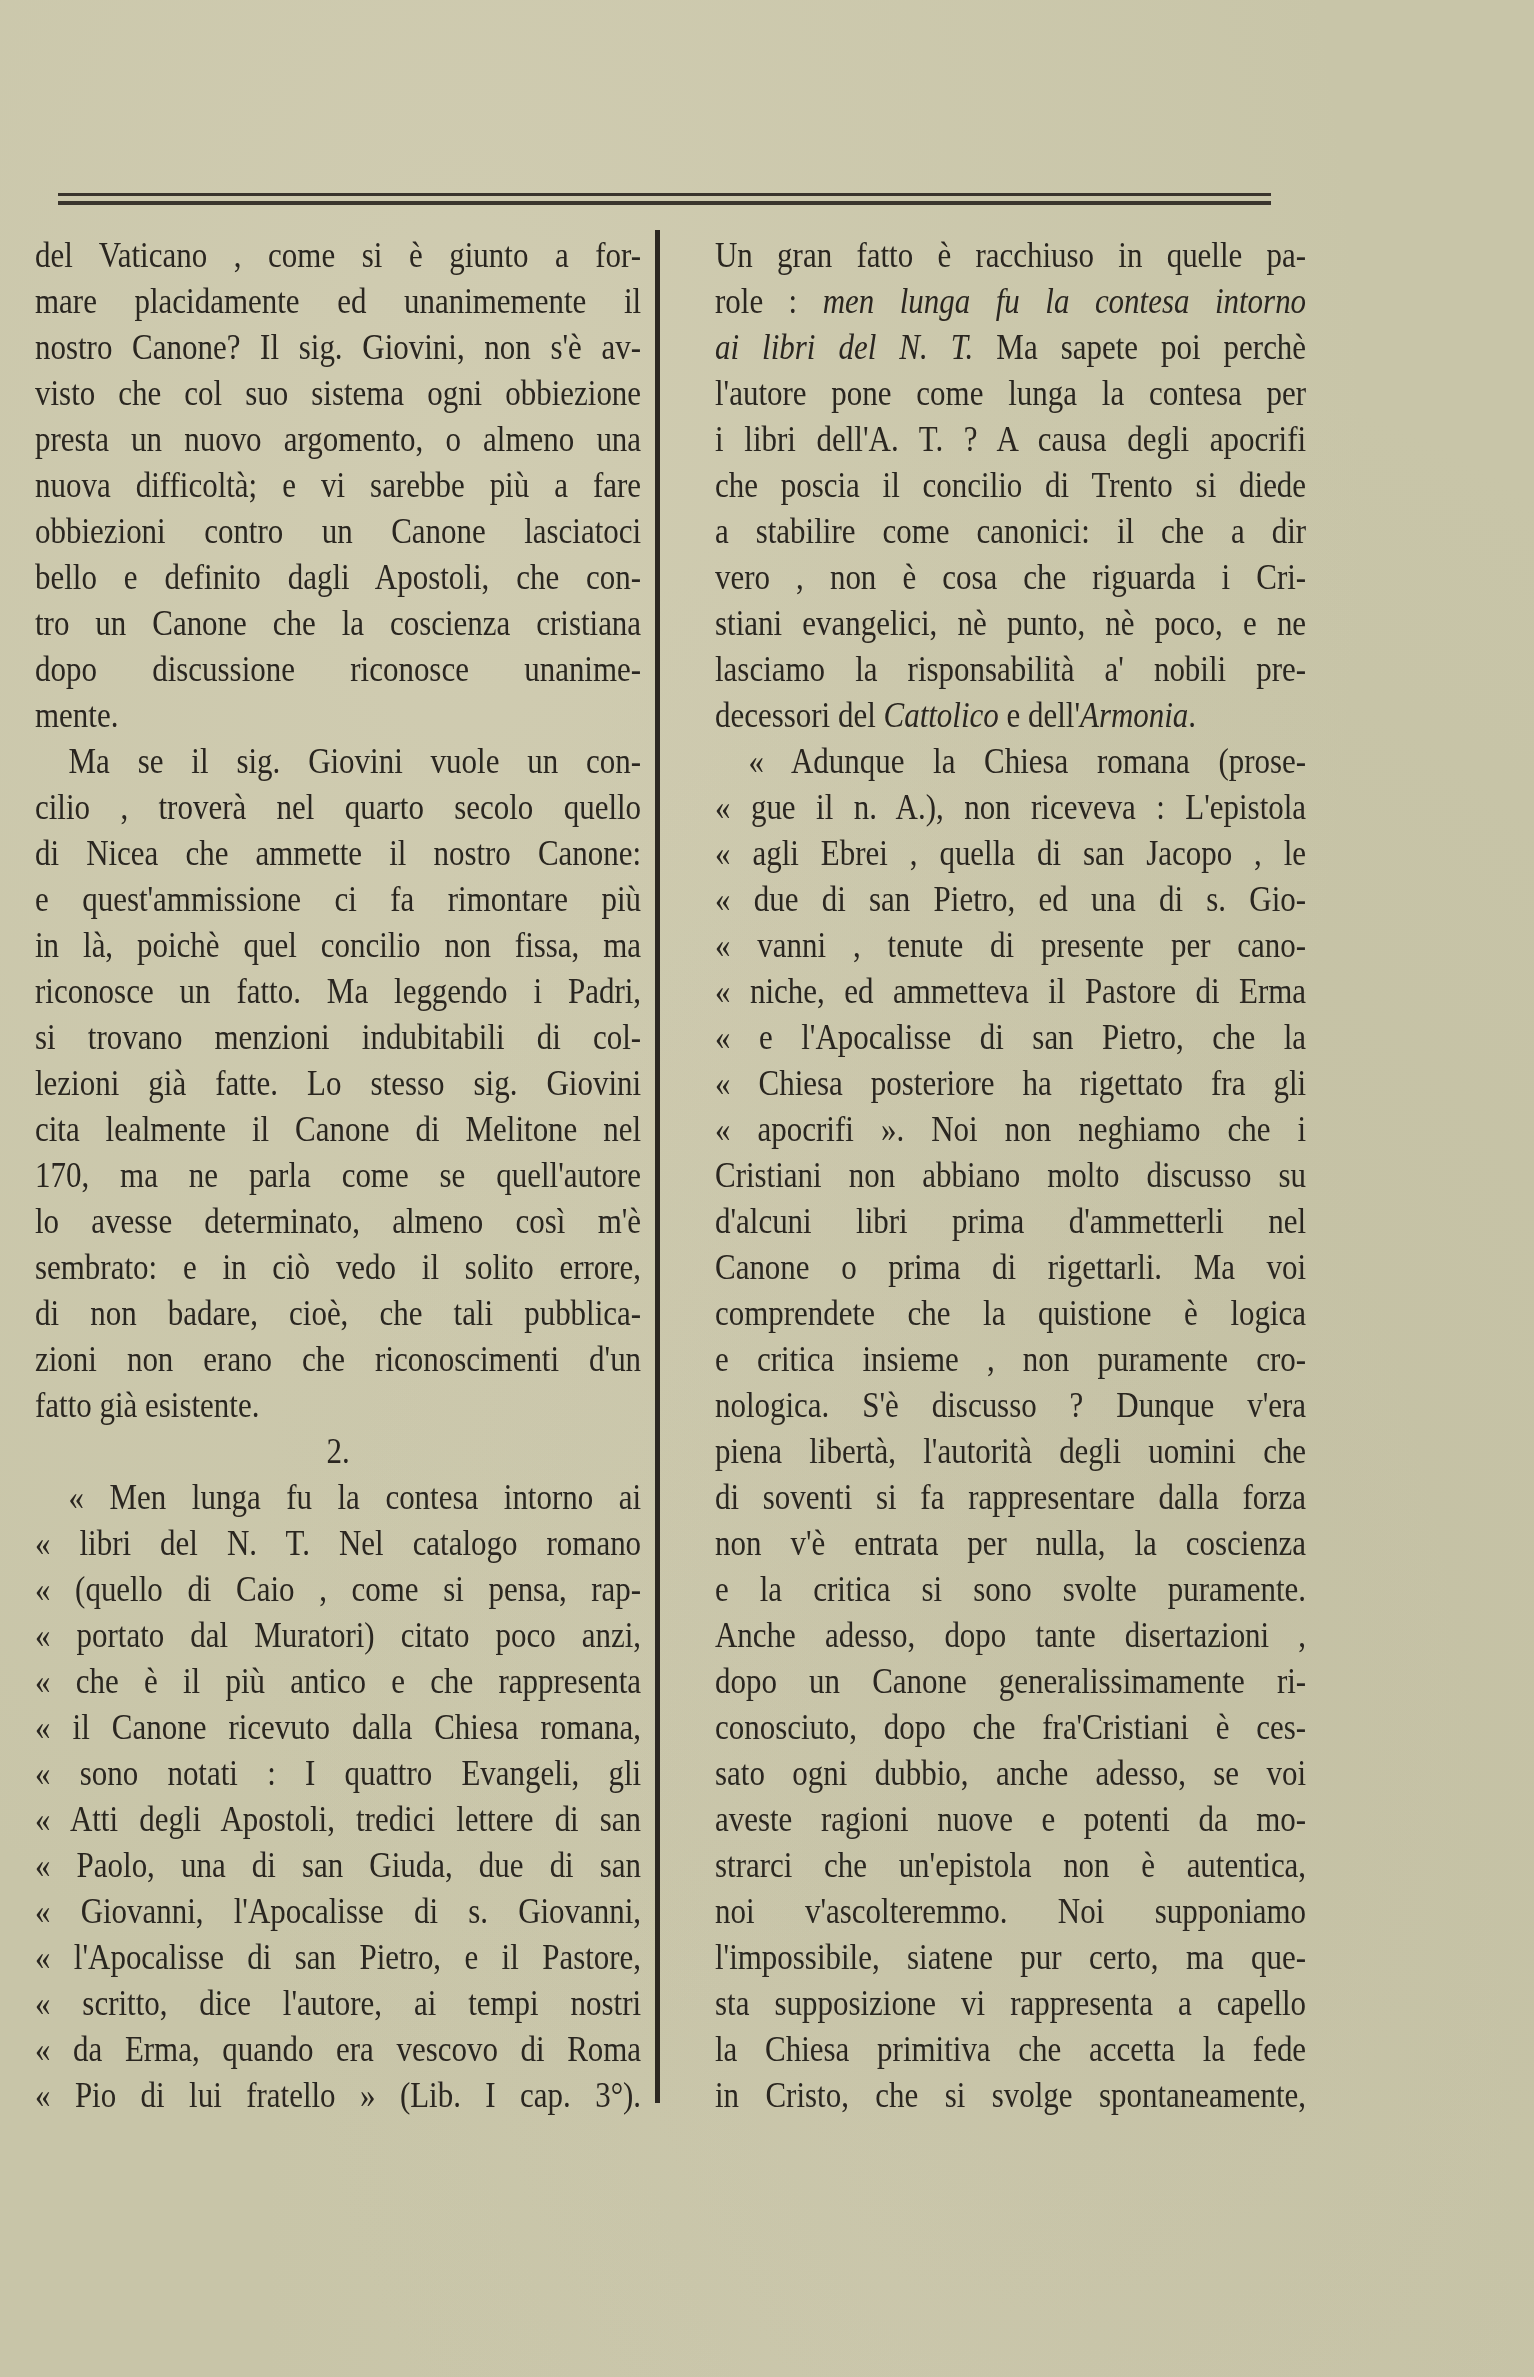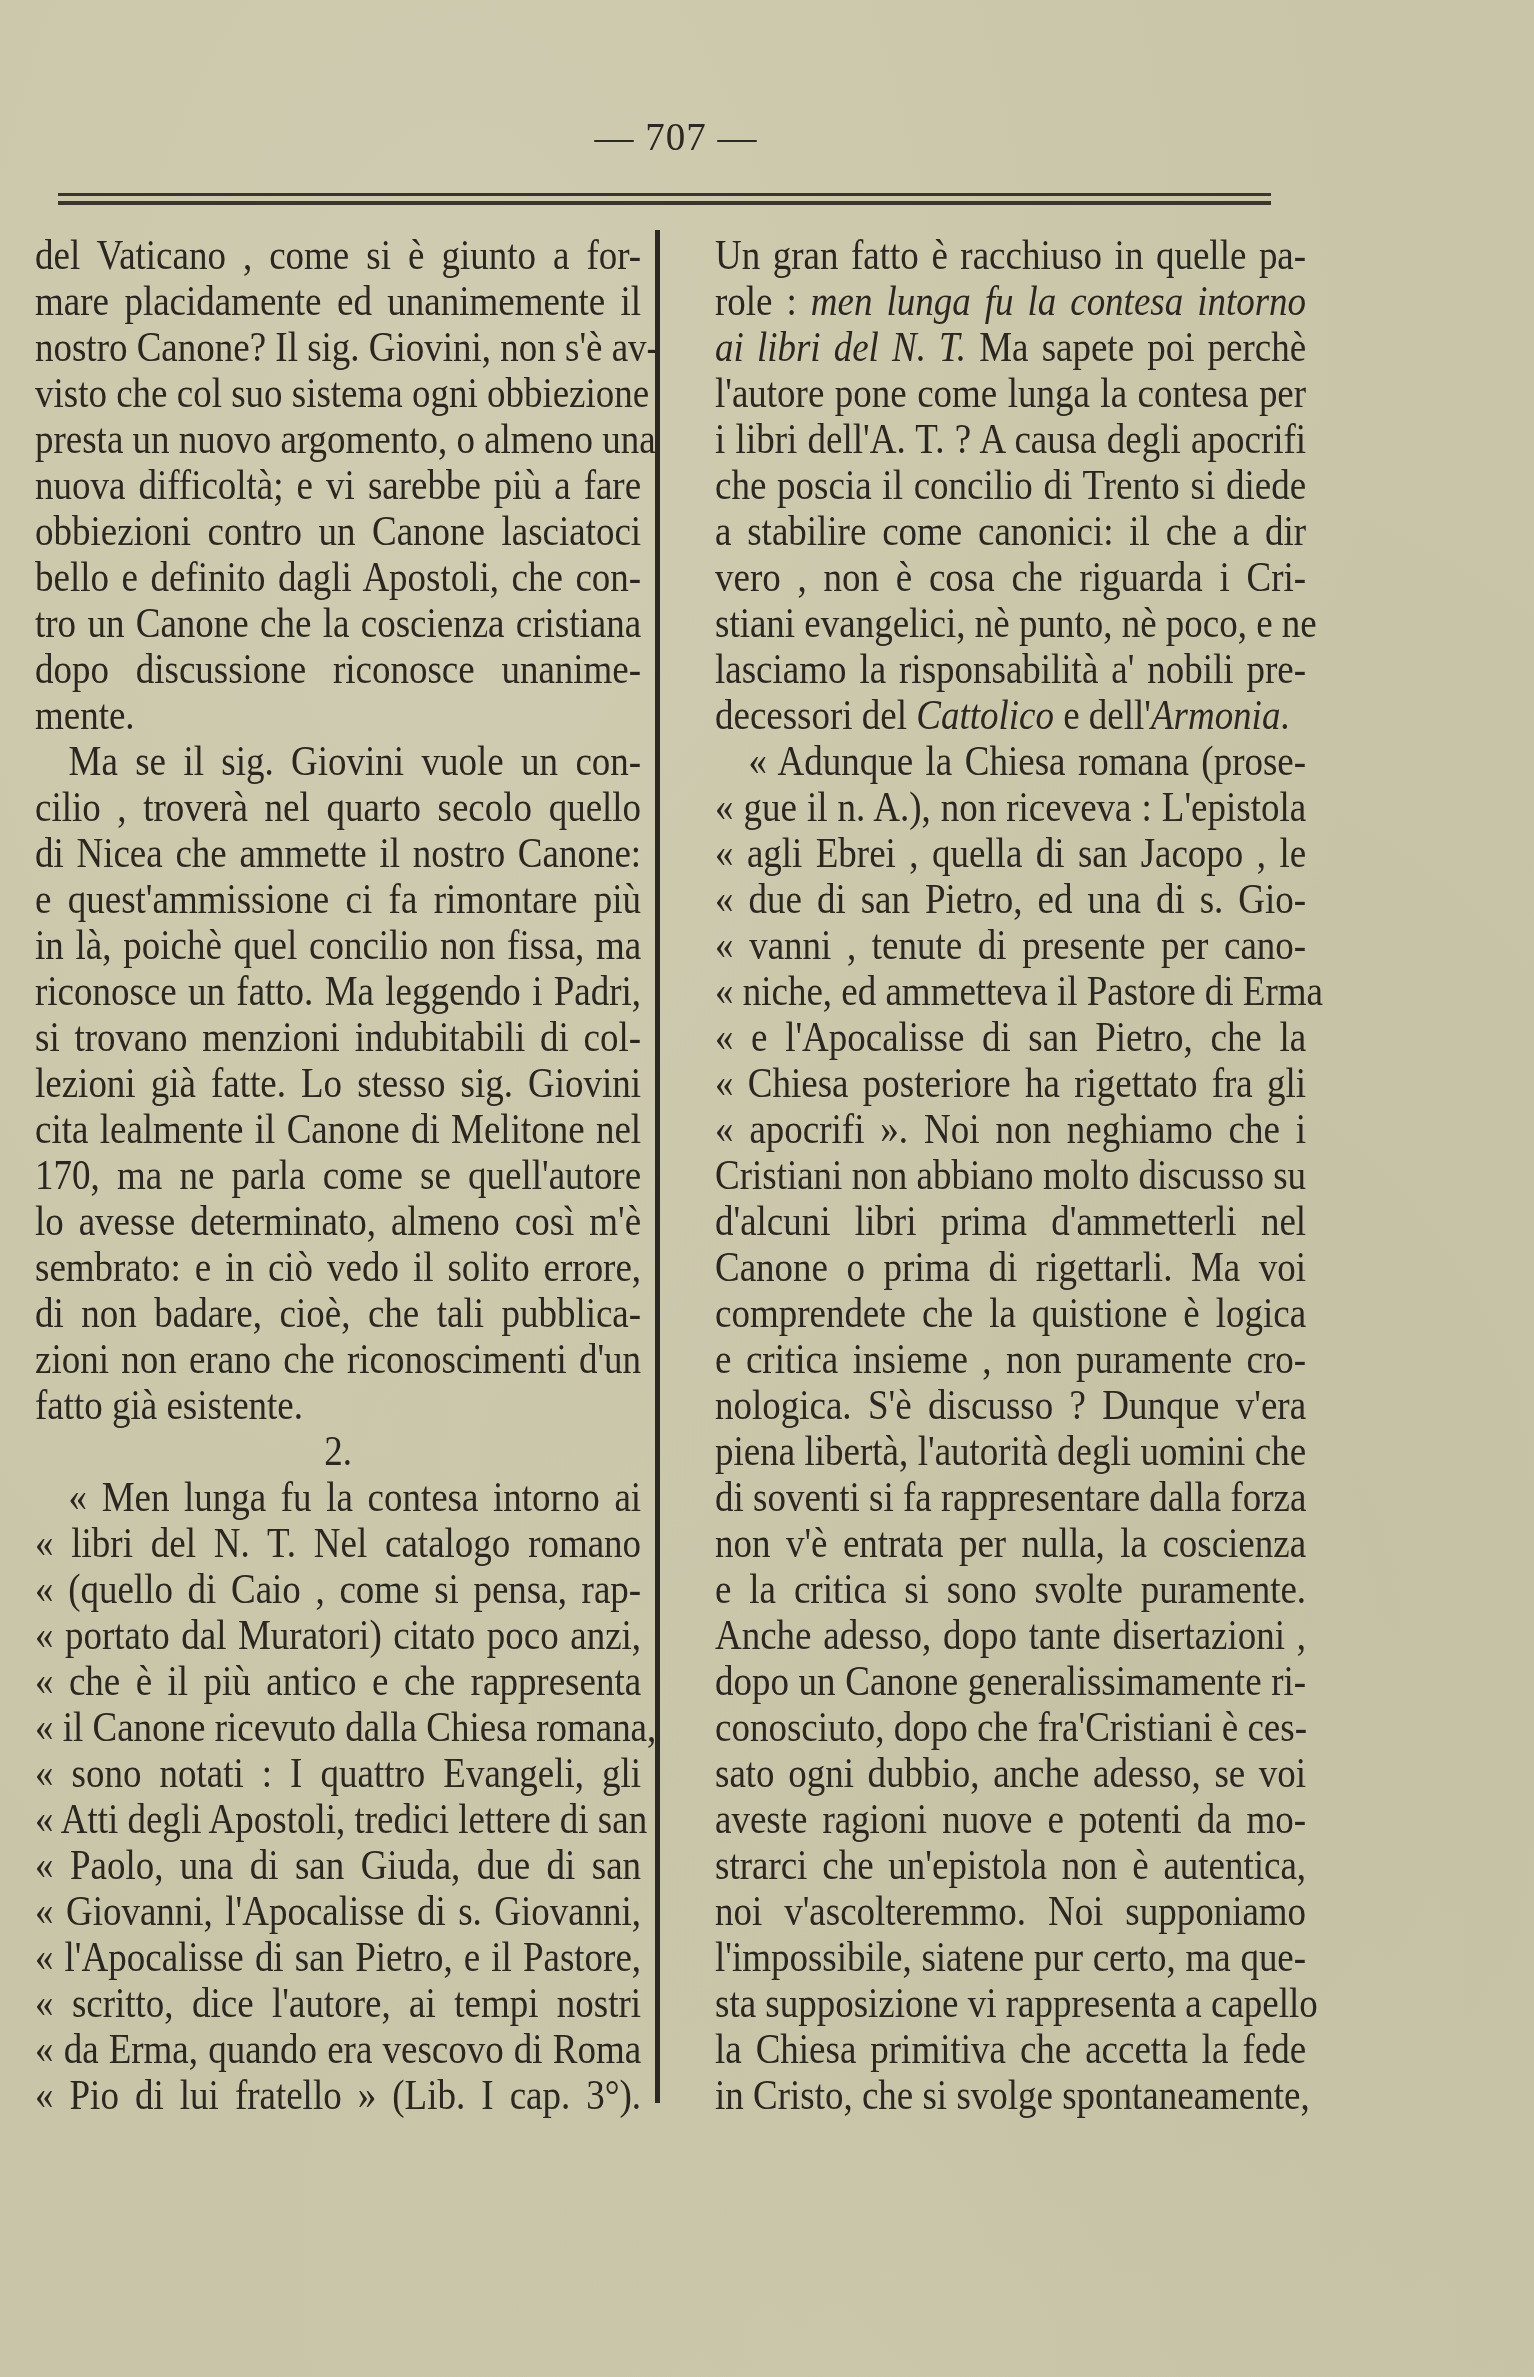--- a/index.html
+++ b/index.html
@@ -37,21 +37,21 @@
       position: absolute;
       left: 58px;
       width: 1213px;
       background: #3a352d;
     }
     .rule.top { top: 193px; height: 2.9px; }
     .rule.bottom { top: 201px; height: 3.9px; }
     .column {
       position: absolute;
       top: 232px;
-      font-size: 43px;
+      font-size: 36px;
       line-height: 46px;
     }
     .column.left {
       left: 35px;
       width: 606px;
     }
     .column.right {
       left: 715px;
       width: 591px;
     }
@@ -83,21 +83,20 @@
       width: 4.8px;
       height: 1873px;
       background: #2c2822;
     }
     em { font-style: italic; }
   </style>
 </head>
 <body>
 
 <div class="page">
-  <div class="page-number">— 707 —</div>
   <div class="rule top"></div>
   <div class="rule bottom"></div>
 
   <div class="column left" id="left-col">
       <span class="line">del Vaticano , come si è giunto a for-</span>
       <span class="line">mare placidamente ed unanimemente il</span>
       <span class="line">nostro Canone? Il sig. Giovini, non s'è av-</span>
       <span class="line">visto che col suo sistema ogni obbiezione</span>
       <span class="line">presta un nuovo argomento, o almeno una</span>
       <span class="line">nuova difficoltà; e vi sarebbe più a fare</span>

